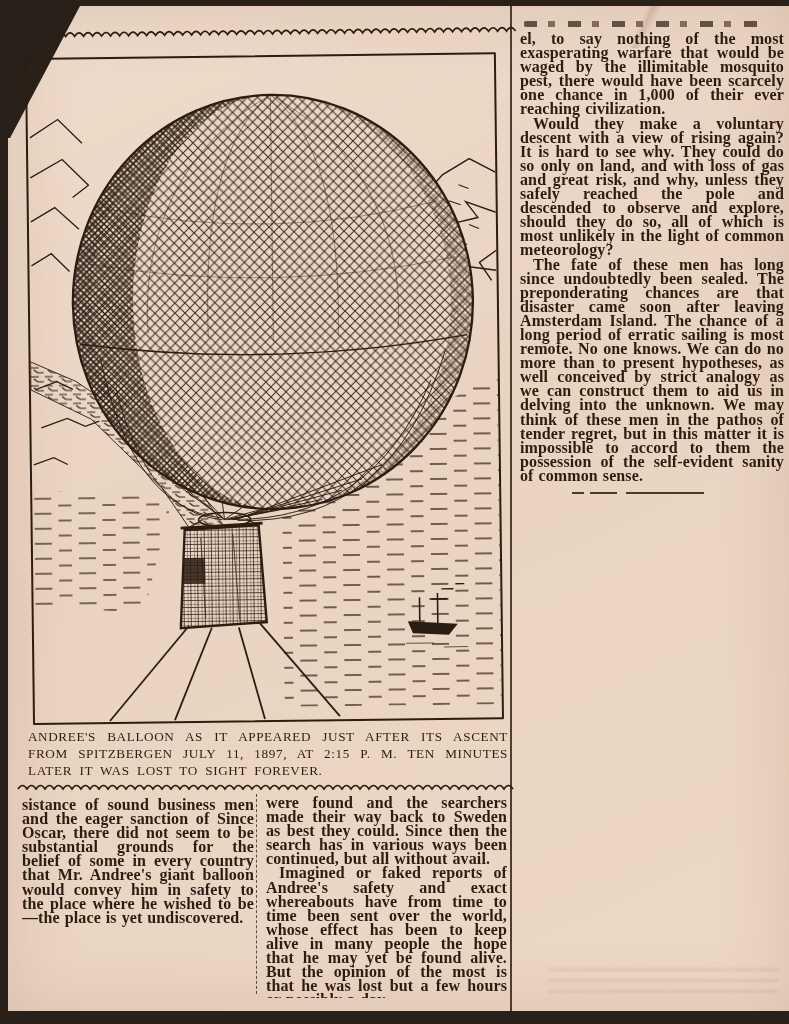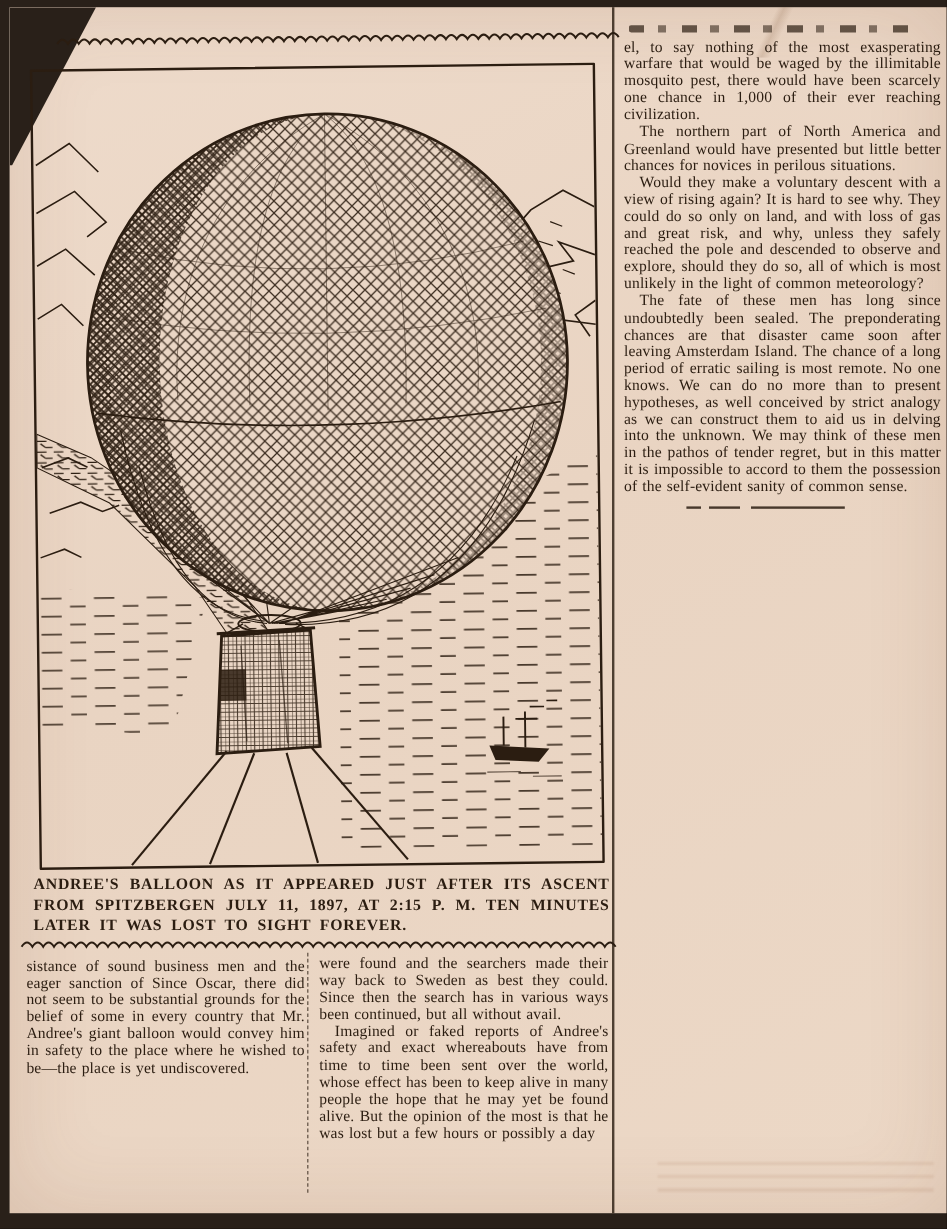--- a/index.html
+++ b/index.html
@@ -28,27 +28,27 @@
   .wavy-top{position:absolute;left:40px;top:22px;}
   .frame{
     position:absolute;left:17px;top:49px;width:467px;height:663px;
     border:2.6px solid #2b1d11;border-radius:1px;
     box-sizing:content-box;
   }
   .frame svg{display:block;}
   
   .caption{
     position:absolute;left:20px;top:722px;width:480px;
-    color:#2b1d11;font-weight:bold;font-size:13.2px;line-height:17px;
+    color:#2b1d11;font-weight:normal;font-size:13.2px;line-height:17px;
     letter-spacing:.6px;word-spacing:3.5px;text-align:justify;
   }
   .wavy-mid{position:absolute;left:10px;top:777px;}
   
   .newscol{
-    color:#2b1d11;font-weight:normal;font-size:13px;line-height:14.1px;
+    color:#2b1d11;font-weight:bold;font-size:16px;line-height:14.1px;
     letter-spacing:.12px;word-spacing:.8px;text-align:justify;
   }
   .newscol p{margin:0;text-indent:13px;}
   .newscol p.noindent{text-indent:0;}
   .bottom-left{position:absolute;left:14px;top:792px;width:232px;height:200px;overflow:hidden;}
   .bottom-right{position:absolute;left:258px;top:790px;width:241px;height:202px;overflow:hidden;}
   .col-divider{
     position:absolute;left:248px;top:788px;height:200px;width:0;
     border-left:1.6px dashed rgba(43,29,17,.75);
   }
@@ -206,21 +206,20 @@
     <div class="col-divider"></div>
     <div class="newscol bottom-right">
       <p class="noindent">were found and the searchers made their way back to Sweden as best they could. Since then the search has in various ways been continued, but all without avail.</p>
       <p>Imagined or faked reports of Andree's safety and exact whereabouts have from time to time been sent over the world, whose effect has been to keep alive in many people the hope that he may yet be found alive. But the opinion of the most is that he was lost but a few hours or possibly a day</p>
     </div>
 
     <div class="main-rule"></div>
     <div class="clipped-line"></div>
     <div class="newscol right-col">
       <p class="noindent">el, to say nothing of the most exasperating warfare that would be waged by the illimitable mosquito pest, there would have been scarcely one chance in 1,000 of their ever reaching civilization.</p>
-      <p>The northern part of North America and Greenland would have presented but little better chances for novices in perilous situations.</p>
       <p>Would they make a voluntary descent with a view of rising again? It is hard to see why. They could do so only on land, and with loss of gas and great risk, and why, unless they safely reached the pole and descended to observe and explore, should they do so, all of which is most unlikely in the light of common meteorology?</p>
       <p>The fate of these men has long since undoubtedly been sealed. The preponderating chances are that disaster came soon after leaving Amsterdam Island. The chance of a long period of erratic sailing is most remote. No one knows. We can do no more than to present hypotheses, as well conceived by strict analogy as we can construct them to aid us in delving into the unknown. We may think of these men in the pathos of tender regret, but in this matter it is impossible to accord to them the possession of the self-evident sanity of common sense.</p>
       <div class="end-rule"></div>
     </div>
 
     <div class="ghost"></div>
   </div>
 </div>
 
 </body></html>

